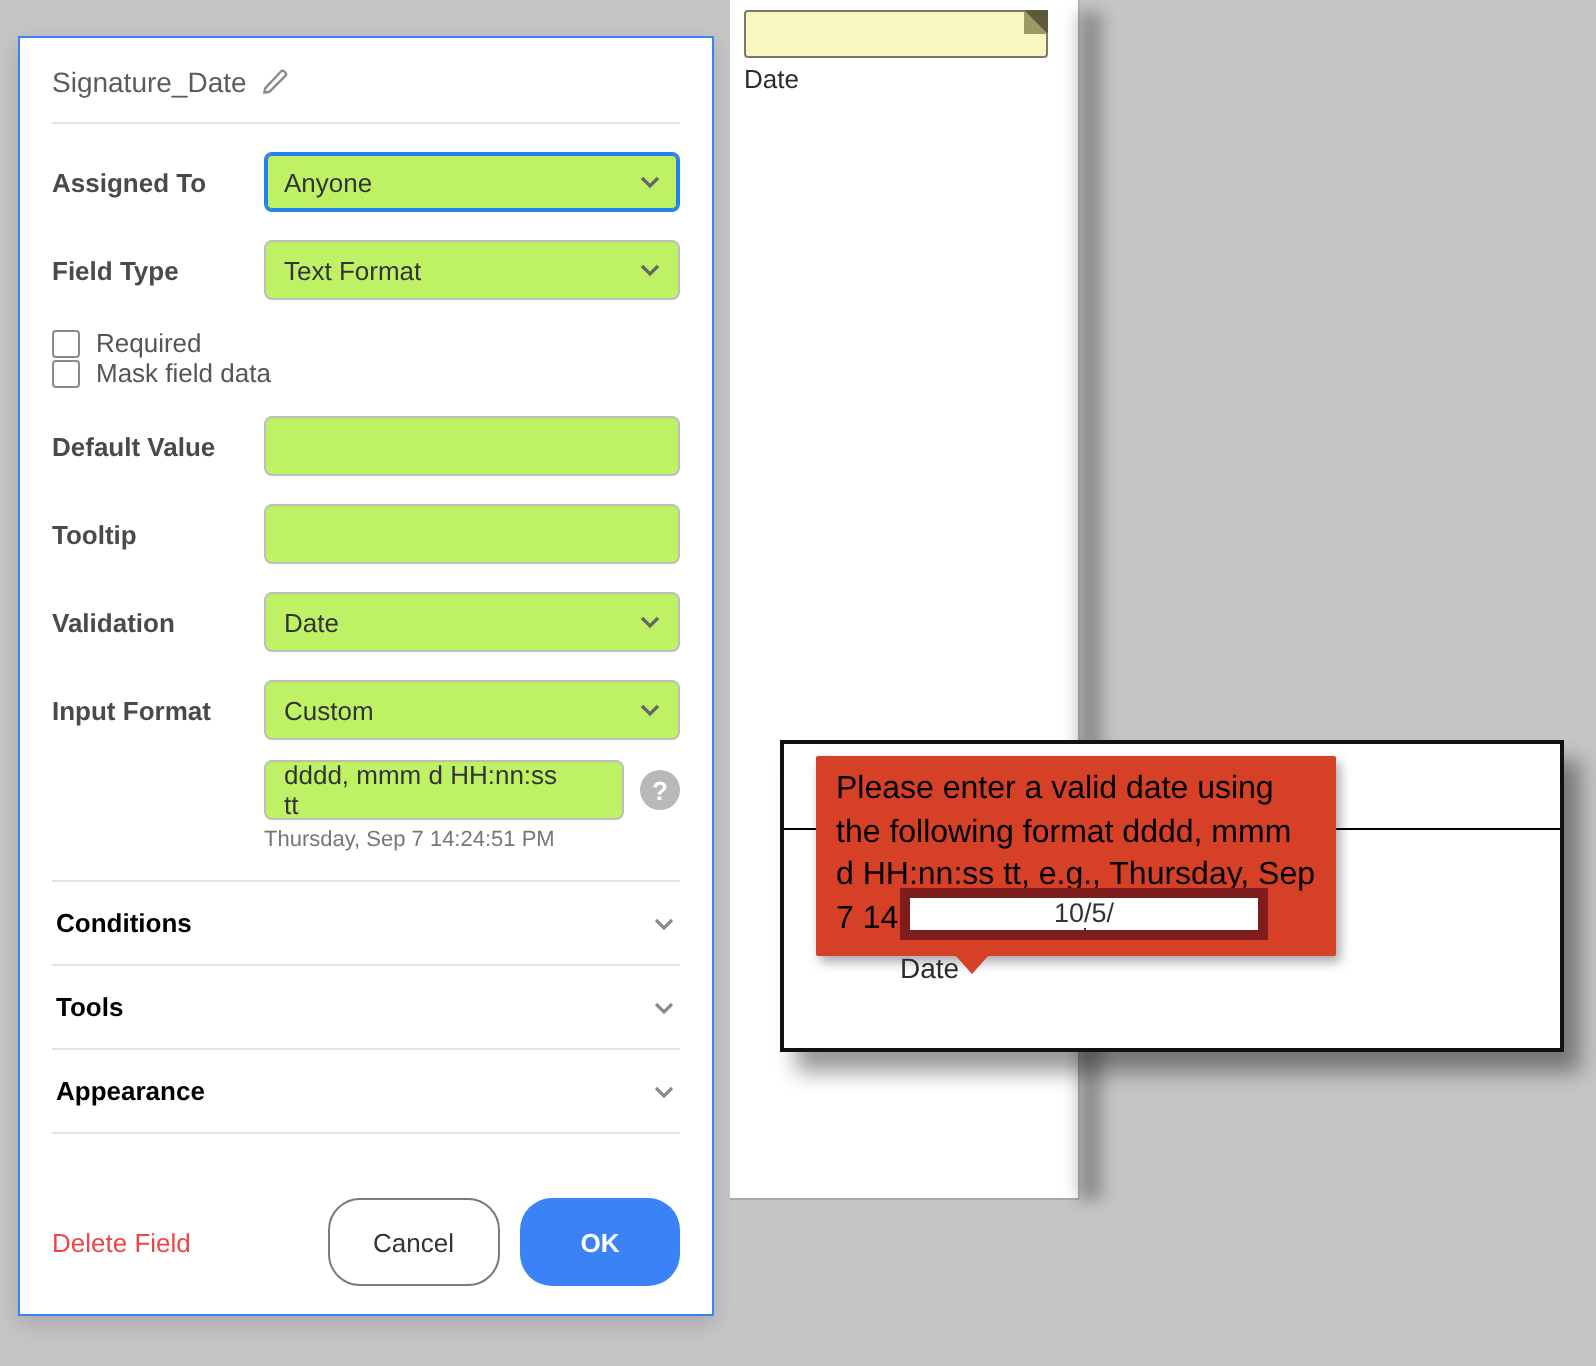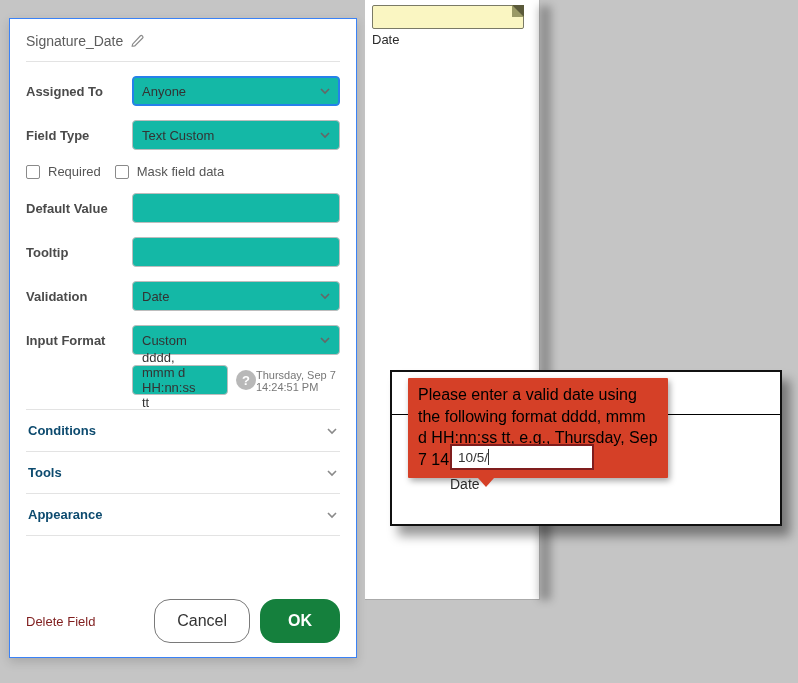--- a/index.html
+++ b/index.html
@@ -96,21 +96,21 @@
     margin-top: 14px;
   }
   .row .lbl { width: 106px; color: #4a4a4a; font-weight: 600; font-size: 13px; }
   .row .ctrl { flex: 1; }
 
   .select, .textin {
     width: 100%;
     height: 30px;
     border: 1px solid #bdbdbd;
     border-radius: 4px;
-    background: #14b8a6;
+    background: #bef264;
     padding: 0 28px 0 9px;
     font-size: 13px;
     color: #333;
     position: relative;
     display: flex;
     align-items: center;
     cursor: pointer;
   }
   .select.active { border-color: #2680eb; box-shadow: 0 0 0 1px #2680eb inset; }
   .select .chev {
@@ -119,21 +119,21 @@
   .chev svg { display:block; }
 
   .textin { cursor: text; }
 
   .checks {
     display: flex;
     gap: 56px;
     margin-top: 14px;
     padding-left: 0;
   }
-  .checks-col { display:flex; gap:14px; }
+  .checks-col { display:flex; flex-direction:column; }
   .cb {
     display:flex; align-items:center; gap:8px;
     color:#555; font-size:13px; cursor:pointer;
   }
   .cbox {
     width:14px; height:14px; border:1.5px solid #8a8a8a; border-radius:2px; background:#fff;
     flex-shrink:0;
   }
 
   .help-badge {
@@ -148,39 +148,39 @@
   }
 
   .accordion {
     margin-top: 14px;
     border-top:1px solid #e3e3e3;
   }
   .acc-item {
     display:flex; justify-content:space-between; align-items:center;
     padding:13px 2px;
     border-bottom:1px solid #e3e3e3;
-    color:#0c4a6e; font-weight:600; font-size:13px;
+    color:#000000; font-weight:600; font-size:13px;
     cursor:pointer;
   }
 
   .footer {
     position:absolute; bottom:14px; left:16px; right:16px;
     display:flex; align-items:center; justify-content:space-between;
   }
   .delete-link {
-    color:#7f1d1d; font-size:13px; cursor:pointer;
+    color:#ef4444; font-size:13px; cursor:pointer;
   }
   .btns { display:flex; gap:10px; }
   .btn {
-    height:44px; padding:16px 22px; border-radius:16px; font-size:16px;
+    height:44px; padding:16px 22px; border-radius:16px; font-size:13px;
     display:flex; align-items:center; justify-content:center;
     cursor:pointer; border:1.5px solid transparent;
   }
   .btn-cancel { background:#fff; color:#333; border-color:#7a7a7a; }
-  .btn-ok { background:#15803d; color:#fff; font-weight:600; min-width:80px; }
+  .btn-ok { background:#3b82f6; color:#fff; font-weight:600; min-width:80px; }
 
   
   .mini-card {
     position:absolute;
     left:390px; top:370px;
     width:392px; height:156px;
     background:#fff;
     border:2px solid #111;
     box-shadow: 8px 10px 10px rgba(0,0,0,0.4);
   }
@@ -204,26 +204,26 @@
     left:70px; bottom:-9px;
     width:0;height:0;
     border-left:8px solid transparent;
     border-right:8px solid transparent;
     border-top:9px solid #d54027;
   }
 
   .mini-input {
     position:absolute;
     left:450px; top:444px;
-    width:144px; height:26px;
-    border:2px solid #7f1d1d;
+    width:184px; height:26px;
+    border:5px solid #7f1d1d;
     background:#fff;
     padding:0 6px;
     display:flex; align-items:center;
-    font-size:13.5px; color:#333;
+    font-size:13.5px; color:#333;flex-direction:column;
   }
   .mini-input .caret {
     margin-left:0px;
     width:1px; height:16px; background:#333;
   }
   .mini-label {
     position:absolute;
     left:450px; top:476px;
     font-size:14px; color:#2b2b2b;
   }
@@ -256,21 +256,21 @@
             </svg>
         </span>
       </div>
     </div>
   </div>
 
   <div class="row">
     <div class="lbl">Field Type</div>
     <div class="ctrl">
       <div class="select">
-        <span>Text Custom</span>
+        <span>Text Format</span>
         <span class="chev">
           <svg width="12" height="12" viewBox="0 0 12 12">
               <path d="M2 4l4 4 4-4" fill="none" stroke="#666" stroke-width="1.6"></path>
             </svg>
         </span>
       </div>
     </div>
   </div>
 
 
@@ -328,21 +328,21 @@
           <svg width="12" height="12" viewBox="0 0 12 12">
               <path d="M2 4l4 4 4-4" fill="none" stroke="#666" stroke-width="1.6"></path>
             </svg>
         </span>
       </div>
     </div>
   </div>
 
   <div class="row" style="margin-top:10px;">
     <div class="lbl"></div>
-    <div class="ctrl" style="display:flex;flex-direction:row;">
+    <div class="ctrl" style="display:flex;flex-direction:column;">
       <div style="display:flex;align-items:center;">
         <div class="textin" style="flex:1;">
           <span>dddd, mmm d  HH:nn:ss tt</span>
         </div>
         <div class="help-badge">?</div>
       </div>
       <div class="preview-text">Thursday, Sep 7 14:24:51 PM</div>
     </div>
   </div>
 

